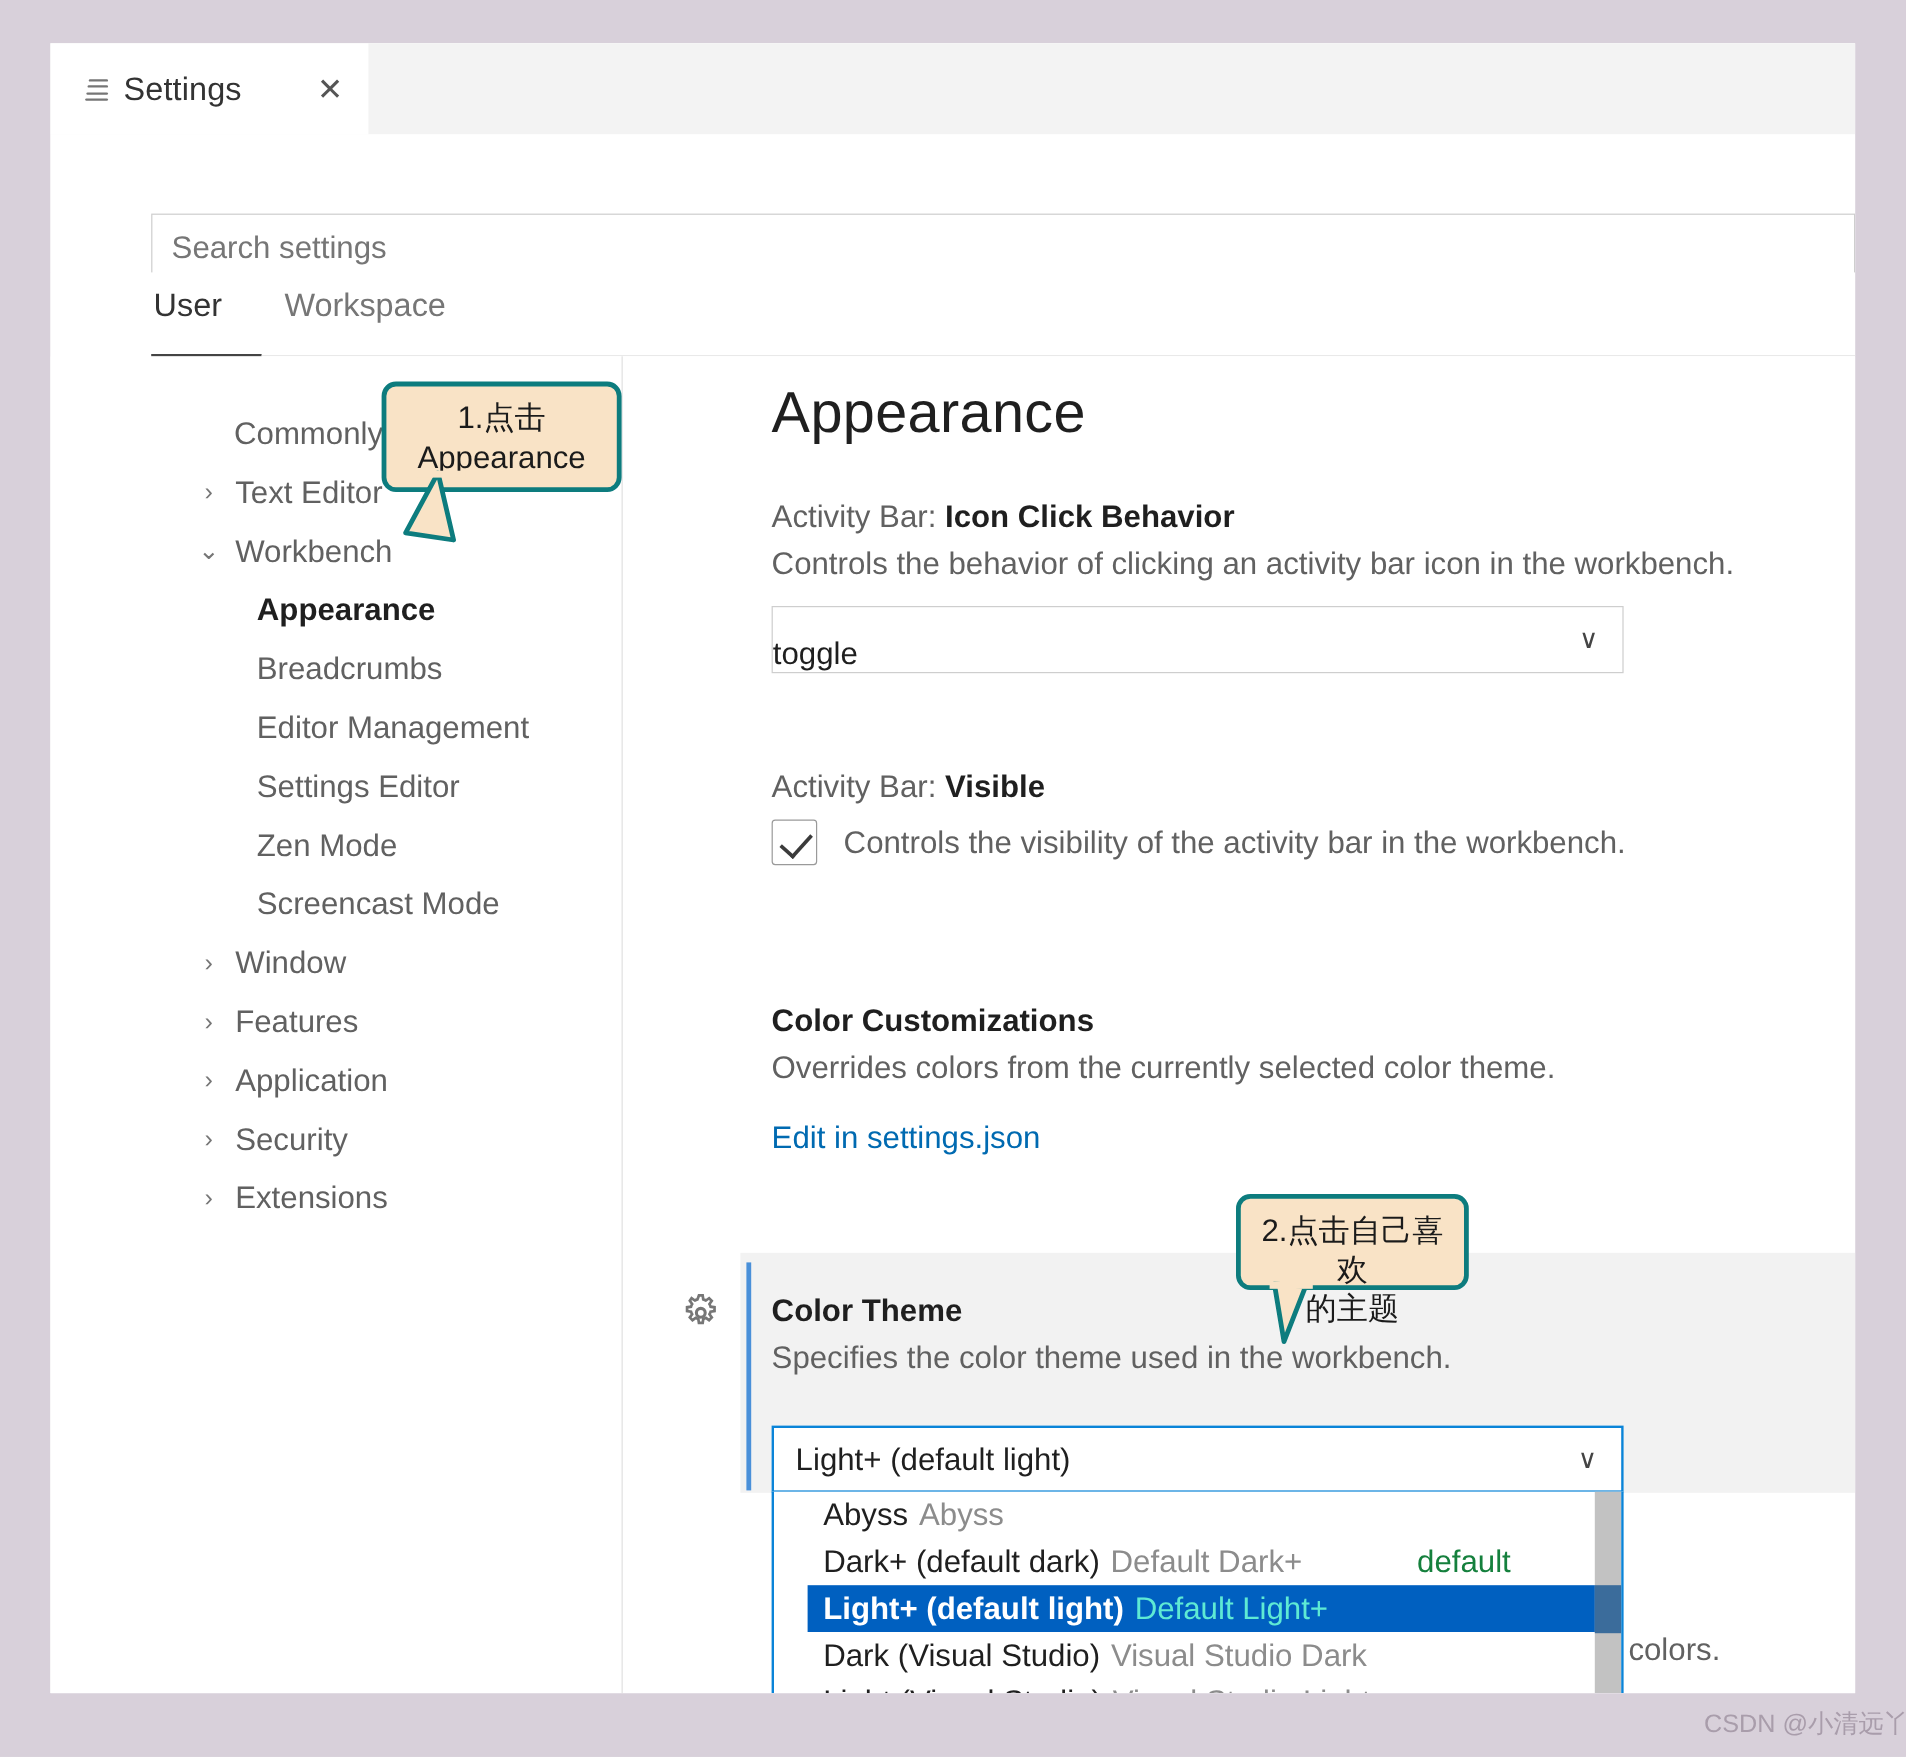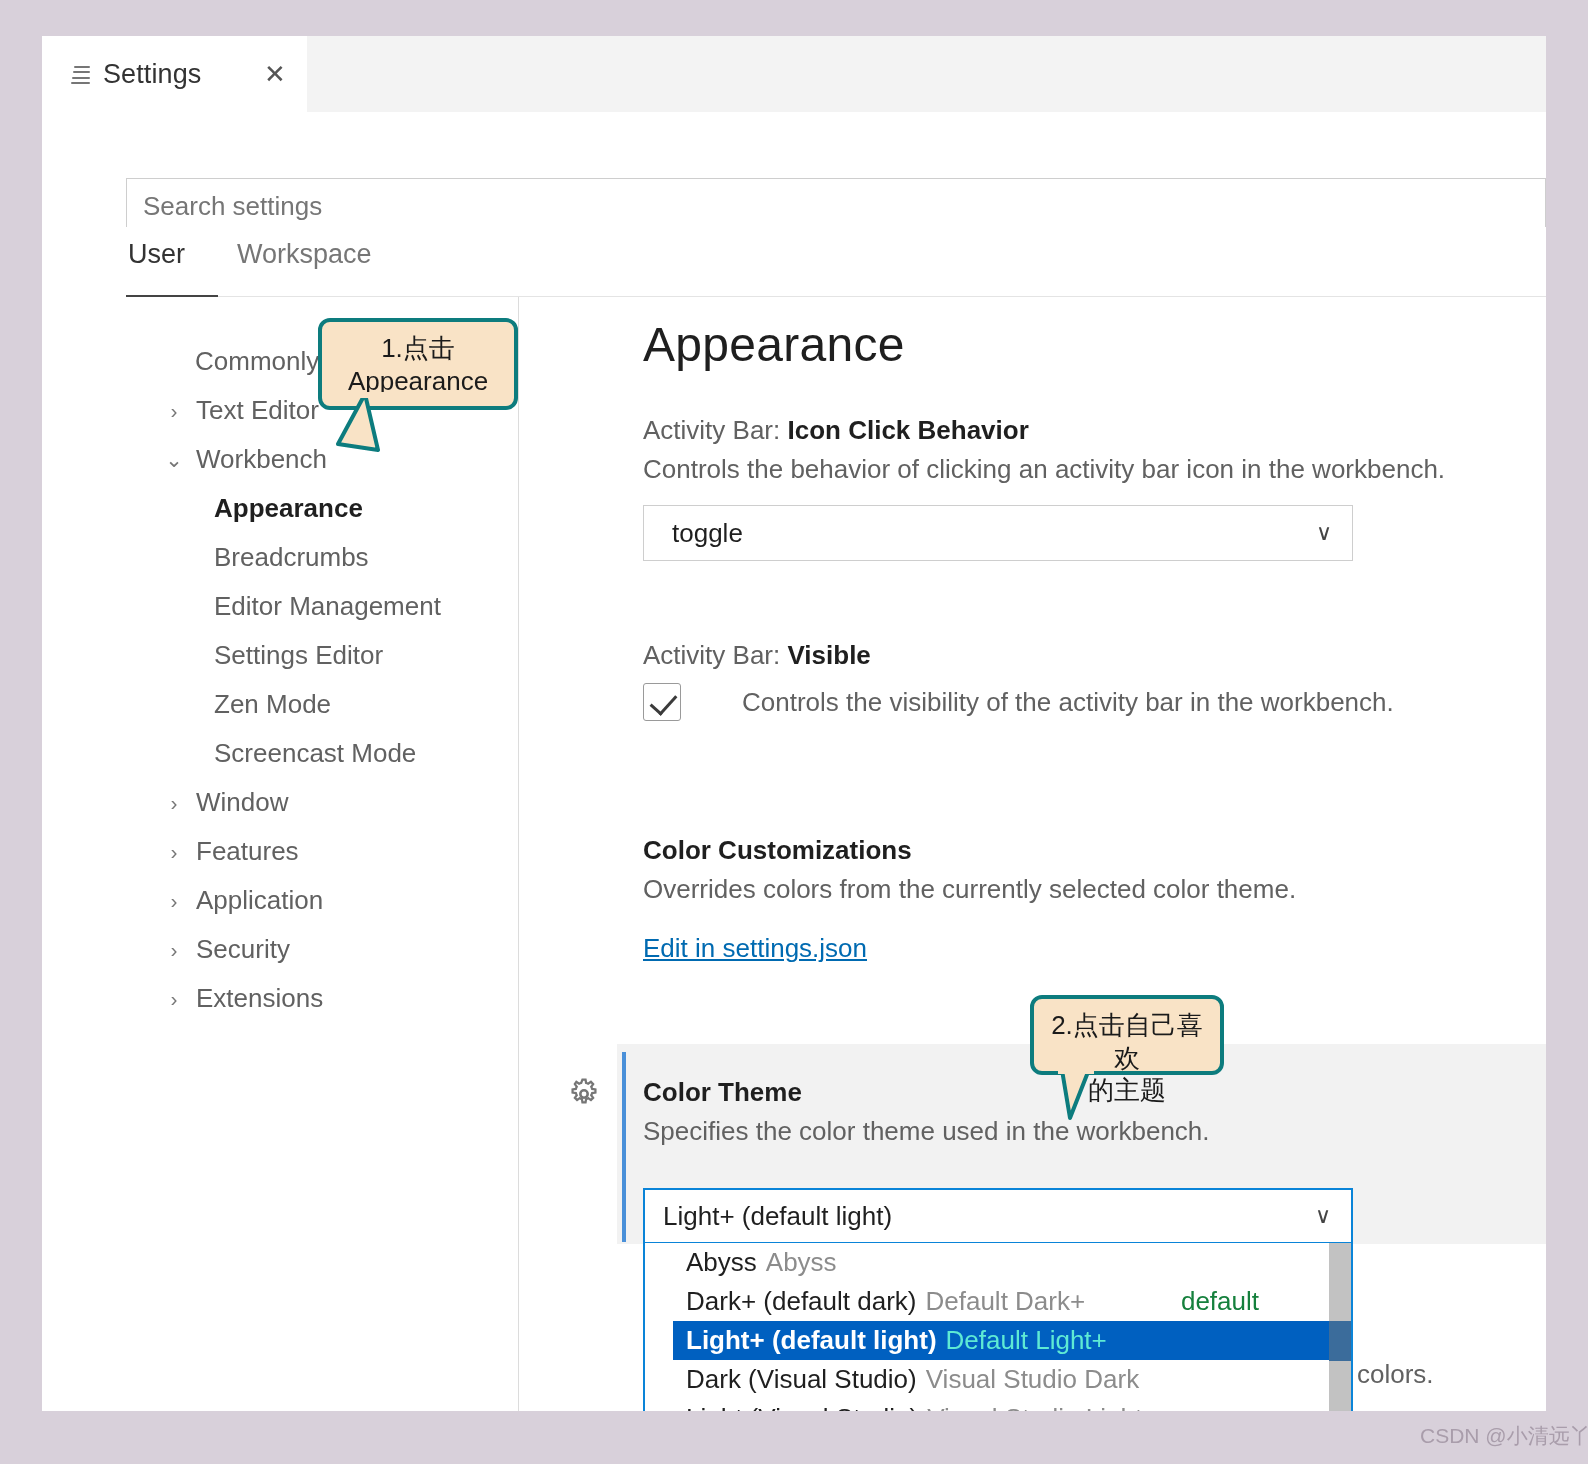--- a/index.html
+++ b/index.html
@@ -144,22 +144,22 @@
     white-space: nowrap;
   }
   .set-title b { color: #1f1f1f; font-weight: bold; }
   .set-desc {
     font-size: 26px; color: #616161; white-space: nowrap;
   }
   .combo {
     margin-top: 20px;
     width: 710px; height: 56px;
     border: 1px solid #cecece; background: #fff;
-    display: flex; align-items: center;
-    padding: 0 28px;
+    display: flex; align-items: flex-end;
+    padding: 0 0;
     font-size: 26px; color: #1f1f1f;
     position: relative; cursor: pointer;
   }
   .combo .chevdown {
     position: absolute; right: 20px; top: 50%;
     transform: translateY(-50%);
     color: #444; font-size: 22px;
   }
   .cbx-row { display: flex; align-items: center; }
   .cbx {
@@ -169,21 +169,21 @@
     position: relative; cursor: pointer; border-radius: 3px;
   }
   .cbx::after {
     content: ""; position: absolute;
     left: 12px; top: 5px; width: 12px; height: 22px;
     border-right: 3px solid #3b3b3b; border-bottom: 3px solid #3b3b3b;
     transform: rotate(42deg);
   }
   .link {
     font-size: 26px; color: #006ab1;
-    text-decoration: underline; cursor: pointer;
+    cursor: pointer;
   }
 
   
   #theme-row {
     position: absolute; left: 98px; top: 747px;
     width: 929px; height: 200px;
     background: #f2f2f2;
   }
   #gear-icon {
     position: absolute; left: 48px; top: 780px;
@@ -363,21 +363,21 @@
         <div class="set-title"><span>Activity Bar: </span><b>Icon Click Behavior</b></div>
         <div class="set-desc">Controls the behavior of clicking an activity bar icon in the workbench.</div>
         <div class="combo">
           <span>toggle</span>
           <span class="chevdown">∨</span>
         </div>
       </div>
 
       <div class="setting-block" style="top:343px;">
         <div class="set-title"><span>Activity Bar: </span><b>Visible</b></div>
-        <div class="cbx-row" style="margin-top:12px;gap:39px;">
+        <div class="cbx-row" style="margin-top:12px;">
           <span class="cbx"></span>
           <span class="set-desc">Controls the visibility of the activity bar in the workbench.</span>
         </div>
       </div>
 
       <div class="setting-block" style="top:538px;">
         <div class="set-title"><b>Color Customizations</b></div>
         <div class="set-desc">Overrides colors from the currently selected color theme.</div>
         <div class="link" style="margin-top:28px;">Edit in settings.json</div>
       </div>

